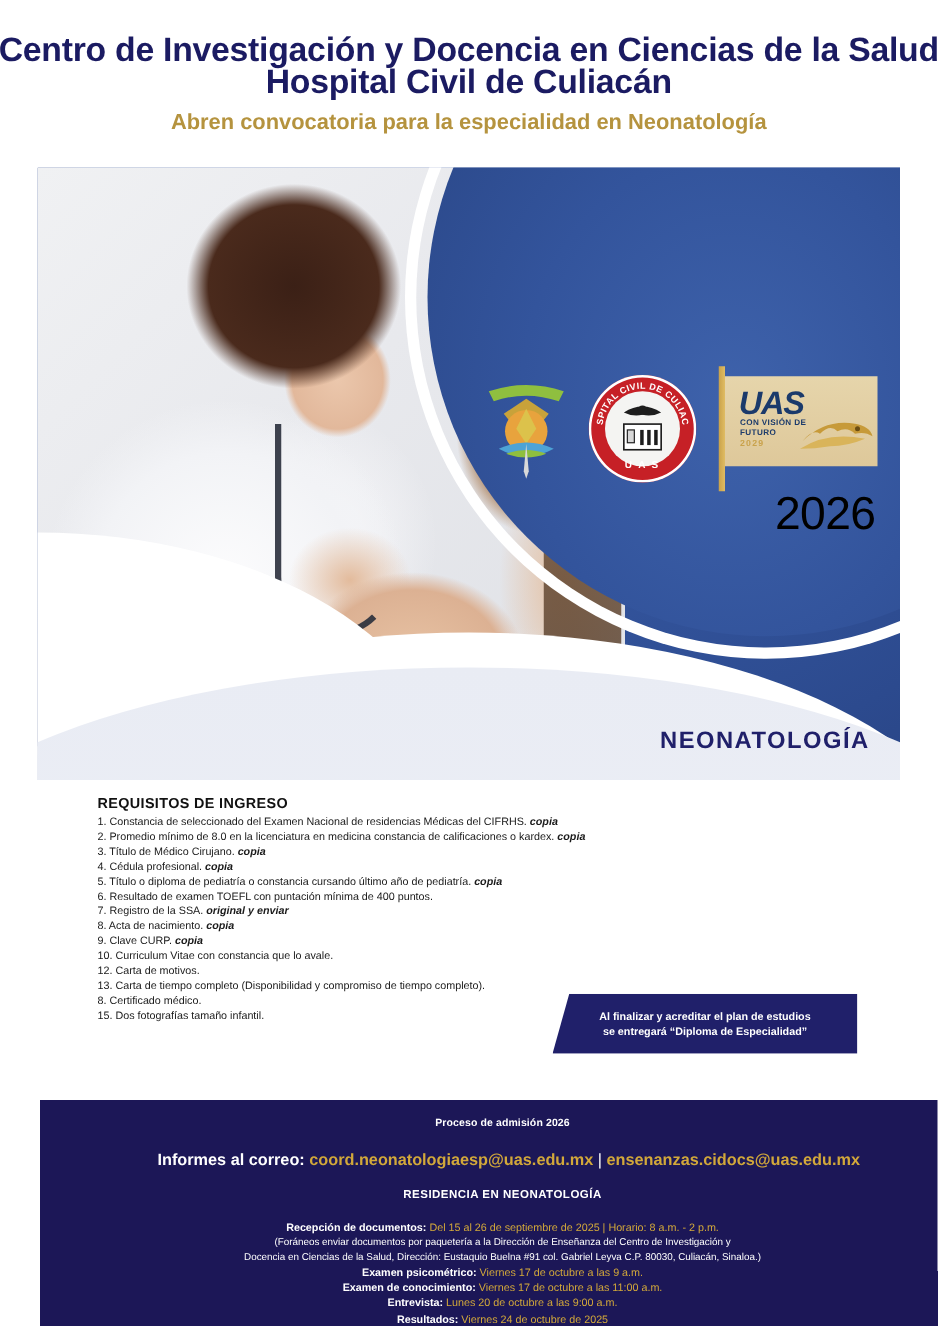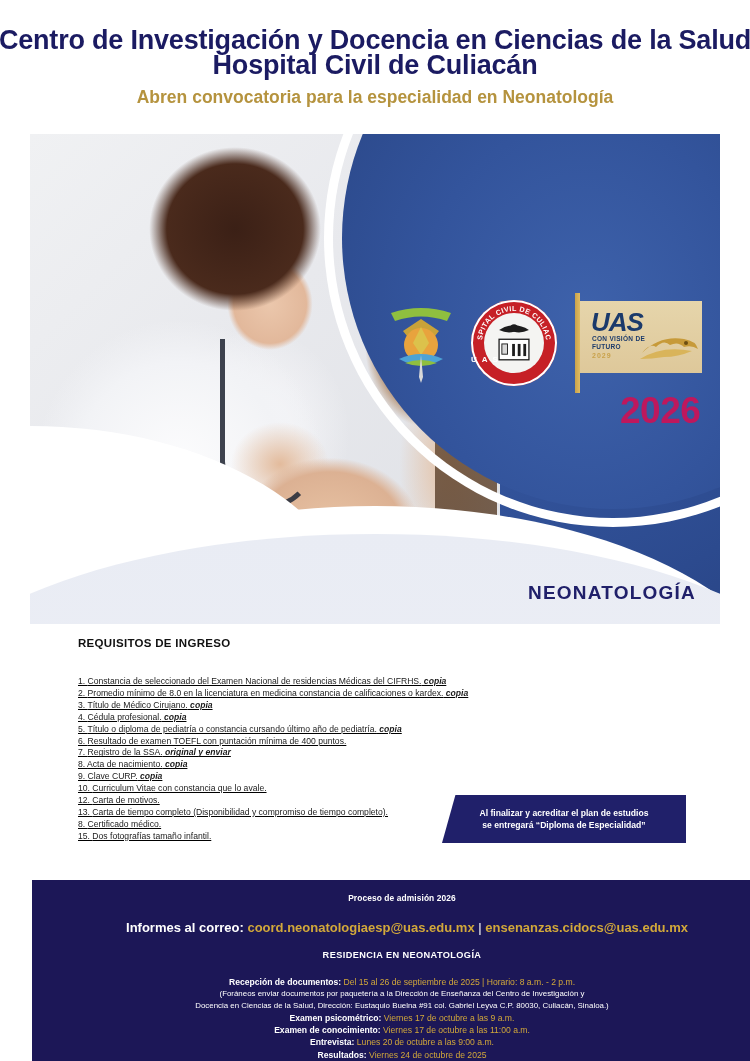--- a/index.html
+++ b/index.html
@@ -92,45 +92,45 @@
 
   .logo-sin { position: relative; width: 72px; height: 92px; }
   .logo-hcc { position: relative; width: 86px; height: 86px; border-radius: 50%;
      background: #C62026; display:flex; align-items:center; justify-content:center;
      box-shadow: 0 0 0 2px #ffffff inset; }
   .hcc-inner { width: 60px; height: 60px; border-radius: 50%; background: #F4F4F2;
      display:flex; align-items:center; justify-content:center; }
   .hcc-ring-text { position:absolute; inset:0; }
   .hcc-ring-text text { font-size: 7.2px; font-weight: bold; fill: #ffffff;
      font-family: "Liberation Sans", sans-serif; letter-spacing: .4px; }
-  .hcc-uas { position:absolute; bottom:22px; left:0; width:100%; text-align:left;
+  .hcc-uas { position:absolute; bottom:10px; left:0; width:100%; text-align:center;
      color:#ffffff; font-size:8px; font-weight:bold; letter-spacing:1.5px; }
 
   .logo-uas { position: relative; width: 132px; height: 100px; }
   .flag-pole { position:absolute; left:4px; top:0; width:5px; height:100px;
      background: linear-gradient(to right, #C9A24B, #E0BC63); }
   .flag-body { position:absolute; left:9px; top:8px; width:122px; height:72px;
      background: linear-gradient(to bottom,#E6D5AB 0%, #DEC89A 100%); }
   .uas-word { position:absolute; left:20px; top:14px; font-size:26px; font-weight:bold;
      color:#1B3A6B; letter-spacing:-1px; font-style: italic; }
   .uas-sub { position:absolute; left:21px; top:42px; font-size:6.5px; font-weight:bold;
      color:#1B3A6B; line-height:8px; letter-spacing:.3px; }
   .uas-year { position:absolute; left:21px; top:59px; font-size:7px; font-weight:bold;
      color:#C9A24B; letter-spacing:1px; }
 
   .year-2026 { position: absolute; left: 590px; top: 256px; font-size: 37px;
-     font-weight: bold; color: #be185d; letter-spacing: -0.5px; }
+     font-weight: normal; color: #000000; letter-spacing: -0.5px; }
 
   .specialty { position: absolute; left: 528px; top: 582px; font-size: 19px;
      font-weight: bold; color: #20206A; letter-spacing: 1.2px; }
 
   
   .reqs { position: absolute; left: 78px; top: 637px; width: 470px; }
   .reqs h3 { font-size: 11.5px; font-weight: bold; color: #111; letter-spacing: .3px; }
-  .reqs ol { list-style: none; margin-top: 27px; text-decoration: underline; }
+  .reqs ol { list-style: none; margin-top: 3px; }
   .reqs li { font-size: 8.6px; color: #1A1A1A; line-height: 11.9px; white-space: nowrap; }
   .reqs li i { font-weight: bold; font-style: italic; }
 
   .badge { position: absolute; left: 442px; top: 795px; width: 244px; height: 48px;
      background: #20206A; color: #ffffff; display:flex; flex-direction:column;
      align-items:center; justify-content:center;
      clip-path: polygon(5.5% 0, 100% 0, 100% 100%, 0 100%); }
   .badge span { font-size: 8.6px; font-weight: bold; line-height: 12px; }
 
   

